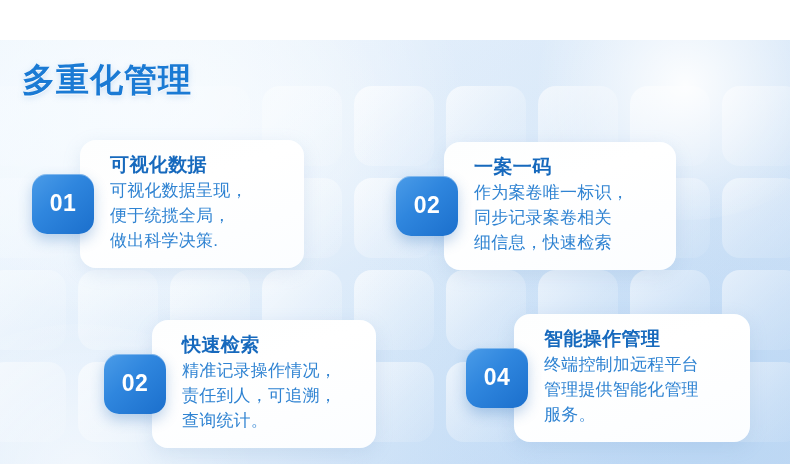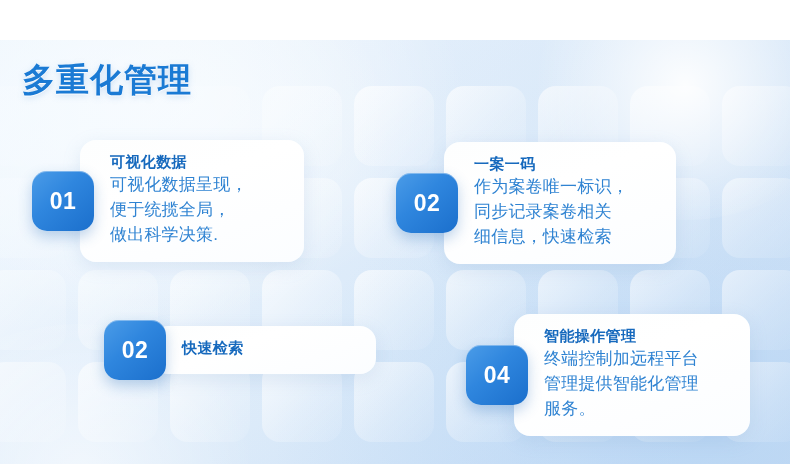--- a/index.html
+++ b/index.html
@@ -106,21 +106,21 @@
     position: relative;
     margin-left: -14px;
     background: linear-gradient(160deg, #fdfefe 0%, #ffffff 40%, #fbfdff 100%);
     border-radius: 16px;
     box-shadow: 0 5px 18px rgba(120,160,205,0.18);
     padding: 12px 16px 14px 30px;
     z-index: 2;
   }
   .card-title {
     color: #1669bd;
-    font-size: 15px;
+    font-size: 19px;
     font-weight: bold;
     line-height: 1.35;
     letter-spacing: 0.4px;
     margin-bottom: 1px;
     white-space: nowrap;
   }
   .card-body {
     color: #2f83d2;
     font-size: 17px;
     line-height: 1.47;
@@ -209,20 +209,23 @@
       <div class="card-body">作为案卷唯一标识，
 同步记录案卷相关
 细信息，快速检索</div>
     </div>
   </div>
 
   <div class="feature" id="feature-3">
     <div class="badge">02</div>
     <div class="card">
       <div class="card-title">快速检索</div>
+      <div class="card-body">精准记录操作情况，
+责任到人，可追溯，
+查询统计。</div>
     </div>
   </div>
 
   <div class="feature" id="feature-4">
     <div class="badge">04</div>
     <div class="card">
       <div class="card-title">智能操作管理</div>
       <div class="card-body">终端控制加远程平台
 管理提供智能化管理
 服务。</div>

